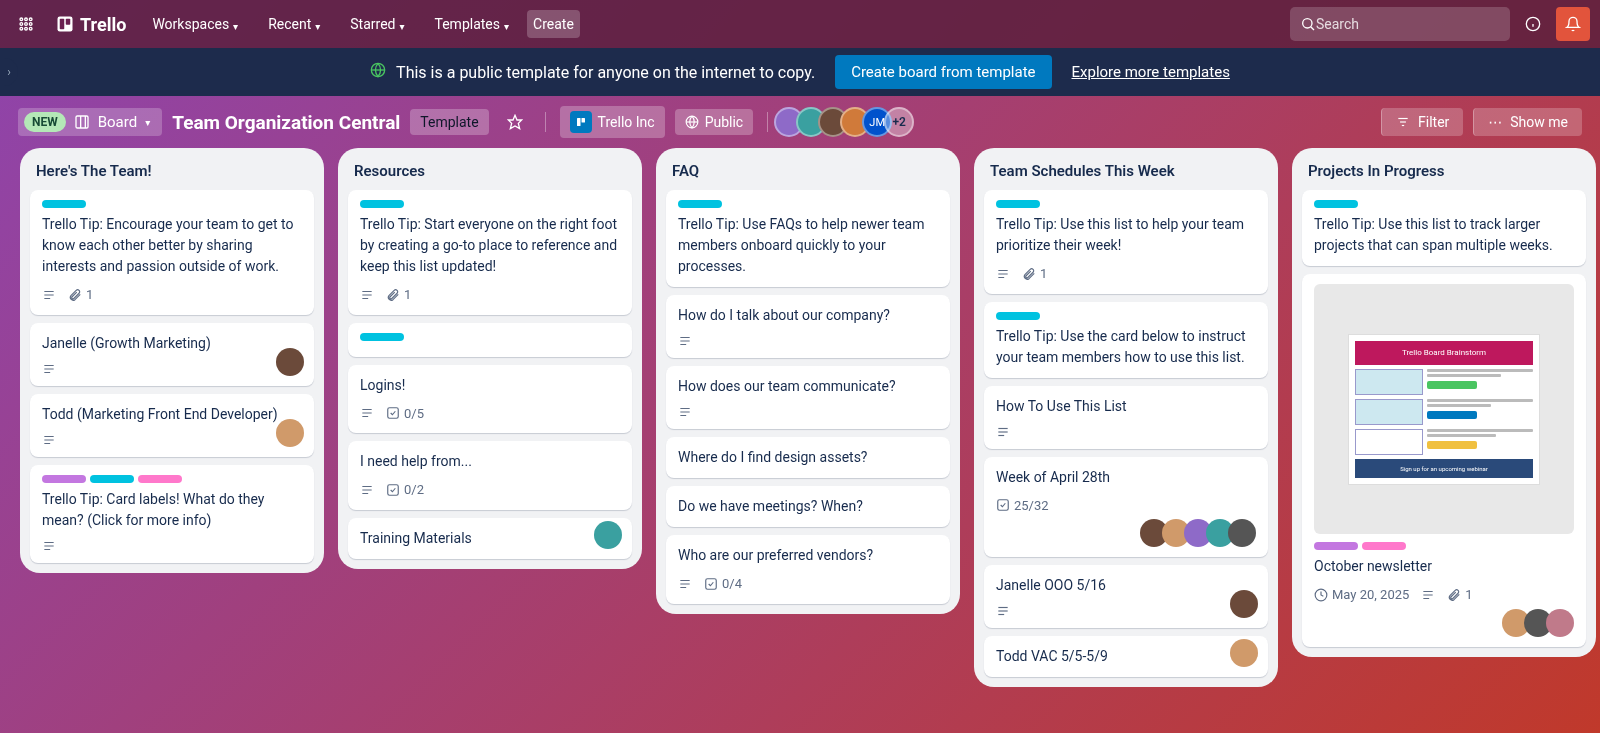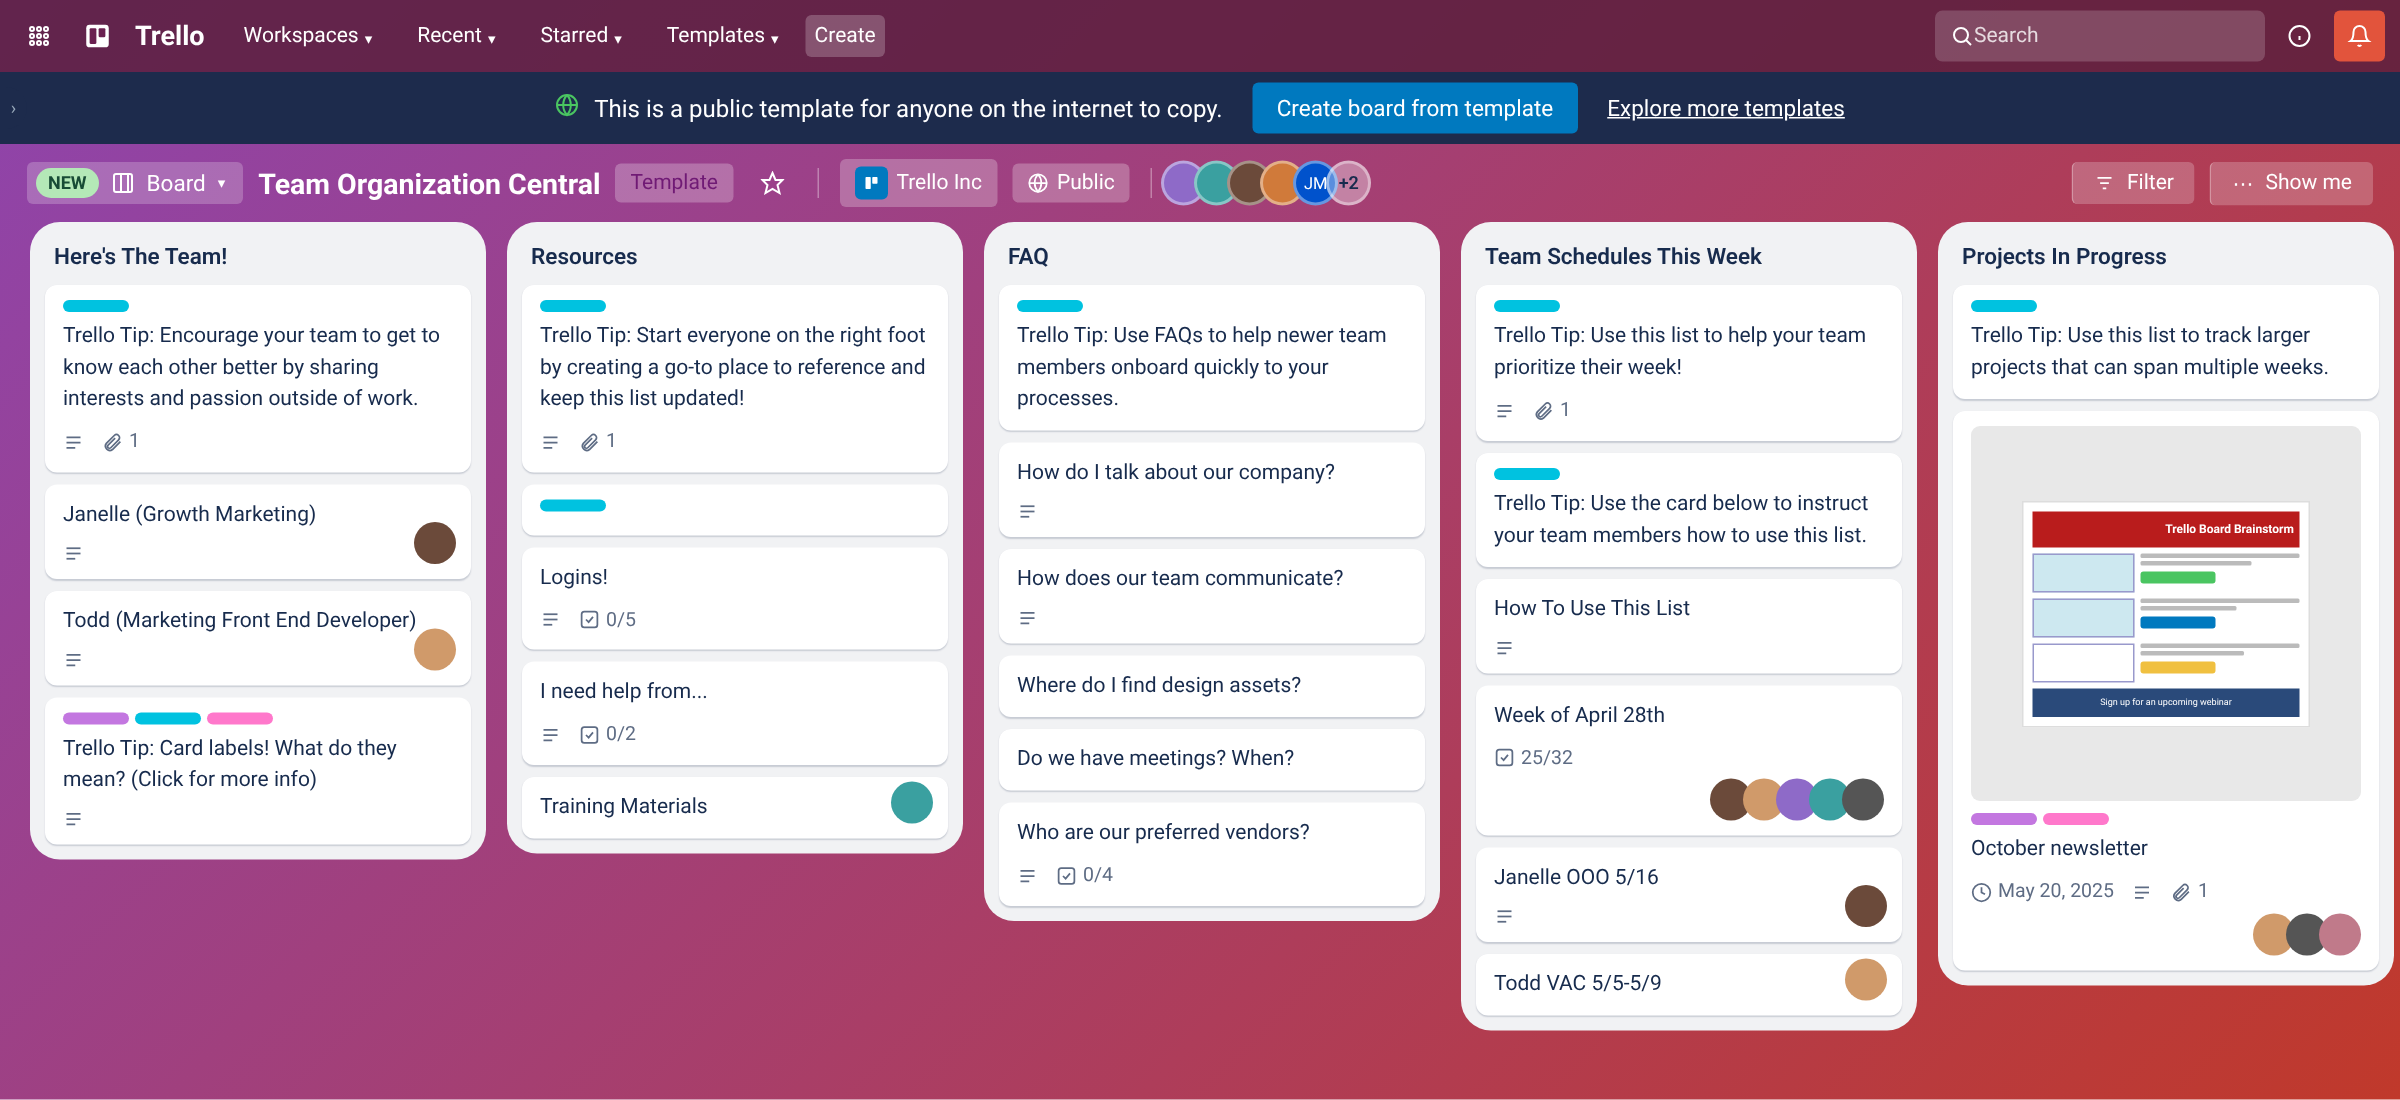--- a/index.html
+++ b/index.html
@@ -1,21 +1,21 @@
 <!DOCTYPE html>
 <html><head>
 <meta charset="utf-8">
 <style>
   * { box-sizing: border-box; margin: 0; padding: 0; font-family: -apple-system, "Segoe UI", Roboto, sans-serif; }
   body { width: 1600px; height: 733px; overflow: hidden; background: linear-gradient(135deg, #8e44ad 0%, #c0392b 100%); }
   
   
   .topnav { height: 48px; background: rgba(90,30,60,0.85); display: flex; align-items: center; padding: 0 10px; color: #fff; gap: 6px; }
   .apps-icon { width: 32px; height: 32px; display:flex; align-items:center; justify-content:center; border-radius:3px; }
-  .logo { display:flex; align-items:center; gap:16px; font-weight: 700; font-size: 18px; padding: 0 8px; }
+  .logo { display:flex; align-items:center; gap:6px; font-weight: 700; font-size: 18px; padding: 0 8px; }
   .logo svg { width:18px; height:18px; }
   .nav-item { padding: 6px 12px; border-radius: 4px; cursor:pointer; display:flex; align-items:flex-end; gap:4px; font-size:14px; }
   .create-btn { background: rgba(255,255,255,0.22); padding:6px 6px; border-radius:4px; font-size:14px; cursor:pointer; }
   .spacer { flex:1; }
   .search { display:flex; align-items:center; background: rgba(255,255,255,0.18); border-radius:5px; padding: 4px 10px; width: 220px; height:34px; }
   .search input { background:transparent; border:none; outline:none; color:#fff; font-size:14px; flex:1; }
   .search input::placeholder { color: rgba(255,255,255,0.8); }
   .icon-btn { width:34px; height:34px; display:flex; align-items:center; justify-content:center; border-radius:4px; cursor:pointer; }
   .bell-btn { background:#e2543c; border-radius:4px; }
   
@@ -25,21 +25,21 @@
   .globe-green { color:#4ac561; }
   .btn-primary { background:#0079bf; color:#fff; padding:8px 16px; border-radius:4px; cursor:pointer; font-size:15px; }
   .btn-link { color:#fff; text-decoration:underline; cursor:pointer; font-size:15px; }
   .expander { position:absolute; left:0; top:50%; transform:translateY(-50%); width:18px; height:28px; background:#1d2b4c; border-radius: 0 14px 14px 0; display:flex; align-items:center; justify-content:center; cursor:pointer; }
   
   
   .board-header { height:52px; display:flex; align-items:center; padding: 0 18px; gap:10px; color:#fff; }
   .badge-new { background:#b4e8b7; color:#174b35; font-weight:700; font-size:12px; padding:3px 8px; border-radius:10px; }
   .board-switch { background: rgba(255,255,255,0.22); display:flex; align-items:center; gap:8px; padding:4px 12px 4px 6px; border-radius:4px; cursor:pointer; font-size:15px; }
   .board-title { font-size:19px; font-weight:700; }
-  .chip { background: rgba(255,255,255,0.25); padding:5px 10px; border-radius:4px; cursor:pointer; display:flex; align-items:center; gap:6px; font-size:14px; color:#701a75; }
+  .chip { background: rgba(255,255,255,0.25); padding:5px 10px; border-radius:4px; cursor:pointer; display:flex; align-items:center; gap:6px; font-size:14px; color:#0f172a; }
   .chip-dark { color:#fff; }
   .star { width:32px; height:32px; display:flex; align-items:center; justify-content:center; border-radius:4px; cursor:pointer; }
   .sep { width:1px; height:20px; background: rgba(255,255,255,0.35); margin:0 4px; }
   .trello-logo-sm { width:22px; height:22px; background:#0079bf; border-radius:4px; display:flex; align-items:center; justify-content:center; }
   .avatar-stack { display:flex; }
   .avatar-stack .av { margin-left:-8px; }
   .av { width:30px; height:30px; border-radius:50%; border:2px solid rgba(255,255,255,0.4); background:#888; background-size:cover; }
   .av.purple{background:#8e6ac8;} .av.teal{background:#3aa0a0;} .av.brown{background:#6b4a3a;} .av.orange{background:#d07a3a;}
   .av.jm { background:#0052cc; color:#fff; display:flex; align-items:center; justify-content:center; font-size:11px; font-weight:400; }
   .av.more { background:rgba(255,255,255,0.35); color:#172b4d; display:flex; align-items:center; justify-content:center; font-size:12px; font-weight:600; }
@@ -60,21 +60,21 @@
   .av-row .av-sm { position:static; margin-left:-6px; width:28px; height:28px; border-radius:50%; }
   .av-sm.a1{background:#6b4a3a;} .av-sm.a2{background:#d09a6a;} .av-sm.a3{background:#3aa0a0;} .av-sm.a4{background:#8e6ac8;} .av-sm.a5{background:#555;} .av-sm.a6{background:#c07a8a;}
   .card-img { width:100%; height:250px; background:#e8e8e8; border-radius:6px; margin-bottom:8px; display:flex; align-items:center; justify-content:center; overflow:hidden; position:relative; }
   
   .chev { font-size:10px; }
   svg.i { width:16px; height:16px; stroke:currentColor; fill:none; stroke-width:2; }
   svg.i14 { width:14px; height:14px; }
   
   
   .mock-board { width:74%; background:#fff; border:1px solid #ddd; padding:6px; font-size:7px; }
-  .mock-header { background:#b91c1c; color:#fff; text-align:right; padding:6px 4px; margin-bottom:4px; font-size:8px; font-weight:700; }
+  .mock-header { background:#be185d; color:#fff; text-align:center; padding:6px 4px; margin-bottom:4px; font-size:8px; font-weight:400; }
   .mock-row { display:flex; gap:4px; margin-bottom:4px; align-items:stretch; }
   .mock-thumb { width:38%; height:26px; background:#cde8f0; border:1px solid #99c; }
   .mock-text { flex:1; display:flex; flex-direction:column; gap:2px; }
   .mock-line { height:3px; background:#bbb; border-radius:1px; }
   .mock-btn { height:8px; border-radius:2px; margin-top:2px; }
   .mock-btn.g{background:#4ac561;width:50px;} .mock-btn.b{background:#0079bf;width:50px;} .mock-btn.y{background:#f0c040;width:50px;}
   .mock-footer { background:#2a4a7a; color:#fff; text-align:center; padding:5px; font-size:6px; margin-top:4px; }
 </style>
 </head>
 <body>

